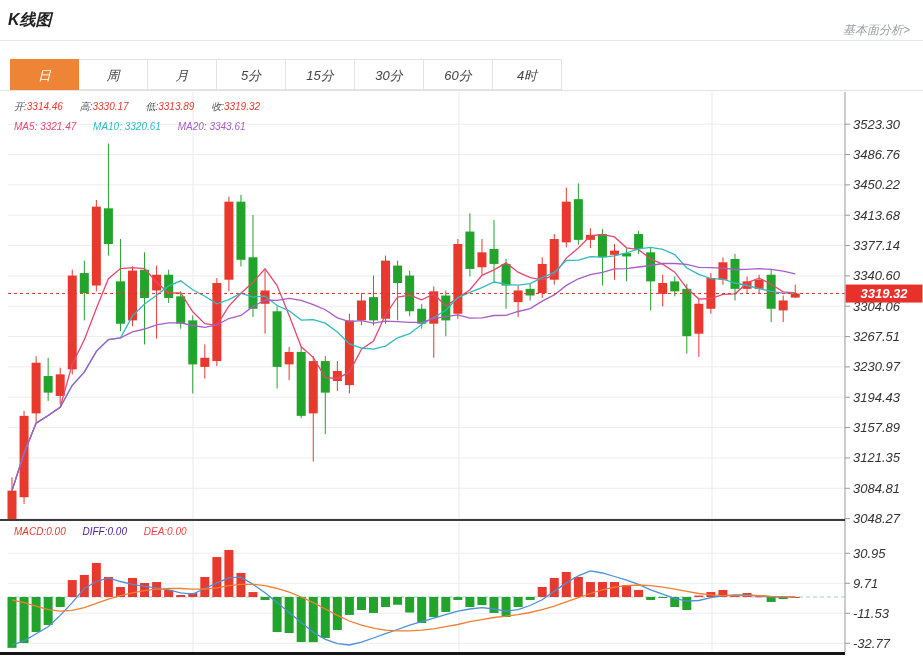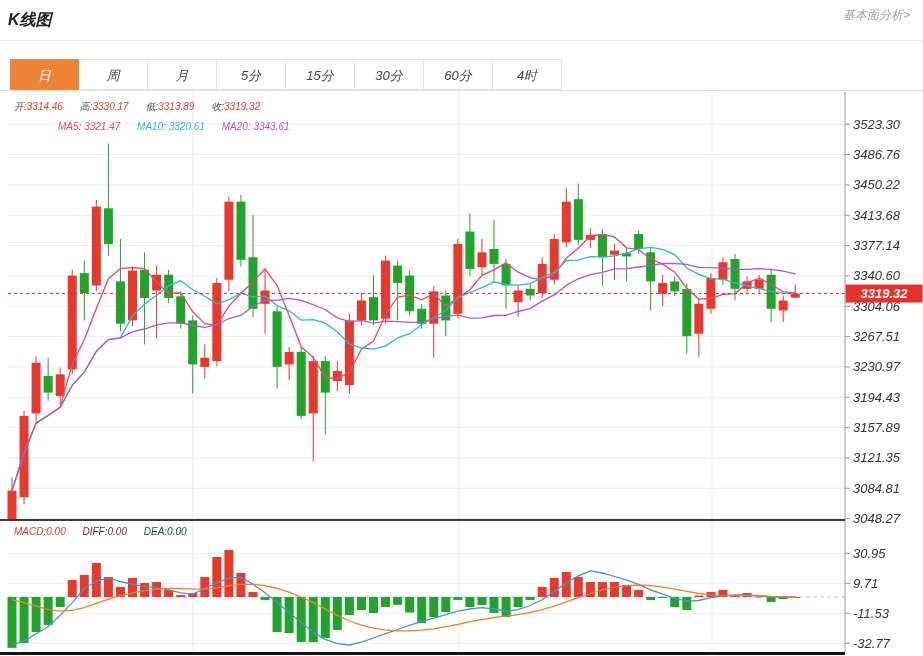--- a/index.html
+++ b/index.html
@@ -1,35 +1,35 @@
 <!DOCTYPE html>
 <html><head>
 <meta charset="utf-8">
 <style>
   html,body{margin:0;padding:0;background:#fff;}
   body{width:923px;height:656px;overflow:hidden;font-family:"Liberation Sans","DejaVu Sans",sans-serif;}
   #app{position:relative;width:923px;height:496px;background:#fff;font-style:italic;}
   .page-title{position:absolute;left:8px;top:10px;font-size:16px;font-weight:bold;color:#222;}
-  .fund-link{position:absolute;right:13px;top:7px;font-size:12px;color:#9aa0a6;text-decoration:none;}
+  .fund-link{position:absolute;right:13px;top:22px;font-size:12px;color:#9aa0a6;text-decoration:none;}
   .title-divider{position:absolute;left:0;top:40px;width:923px;height:1px;background:#e8e8e8;}
   .tabbar{position:absolute;left:10px;top:59px;display:flex;}
   .tabbar-bottom{position:absolute;left:0;top:90px;width:923px;height:1px;background:#e3e3e3;}
   .tab{width:69px;height:31px;line-height:31px;text-align:center;font-size:13px;color:#444;
        background:#fff;border:1px solid #e3e3e3;border-left:none;cursor:pointer;box-sizing:border-box;}
   .tab:first-child{border-left:1px solid #e3e3e3;}
   .tab.active{background:#ee8435;border-color:#ee8435;color:#fff;}
   .legend-row{position:absolute;left:14px;font-size:10px;white-space:nowrap;z-index:5;}
   .legend-row .lab{color:#555;}
   .legend-row .gap{display:inline-block;width:14px;}
   .v-red{color:#e8392f;}
   .v-ma5{color:#e8476f;}
   .v-ma10{color:#2fb9c4;}
   .v-ma20{color:#a85cc8;}
   .v-diff{color:#4c1d95;}
-  .v-dea{color:#14532d;}
+  .v-dea{color:#ef4444;}
   svg{position:absolute;left:0;top:0;}
 </style>
 </head>
 <body>
 
 <div id="app">
   <div class="page-title">K线图</div>
   <a class="fund-link" href="#">基本面分析&gt;</a>
   <div class="title-divider"></div>
 
@@ -333,21 +333,21 @@
         <line x1="0" y1="653.5" x2="845" y2="653.5" stroke="#151515" stroke-width="3"></line>
       </g>
     </svg>
 
   <div class="legend-row" style="top:100px;">
     <span class="lab">开:</span><span class="v-red">3314.46</span><span class="gap"></span>
     <span class="lab">高:</span><span class="v-red">3330.17</span><span class="gap"></span>
     <span class="lab">低:</span><span class="v-red">3313.89</span><span class="gap"></span>
     <span class="lab">收:</span><span class="v-red">3319.32</span>
   </div>
-  <div class="legend-row" style="top:121px;margin-left:44px;">
+  <div class="legend-row" style="top:121px;">
     <span class="v-ma5">MA5:</span> <span class="v-ma5">3321.47</span><span class="gap"></span>
     <span class="v-ma10">MA10:</span> <span class="v-ma10">3320.61</span><span class="gap"></span>
     <span class="v-ma20">MA20:</span> <span class="v-ma20">3343.61</span>
   </div>
   <div class="legend-row" style="top:526px;">
     <span class="v-red">MACD:</span><span class="v-red">0.00</span><span class="gap"></span>
     <span class="v-diff">DIFF:</span><span class="v-diff">0.00</span><span class="gap"></span>
     <span class="v-dea">DEA:</span><span class="v-dea">0.00</span>
   </div>
 </div>

